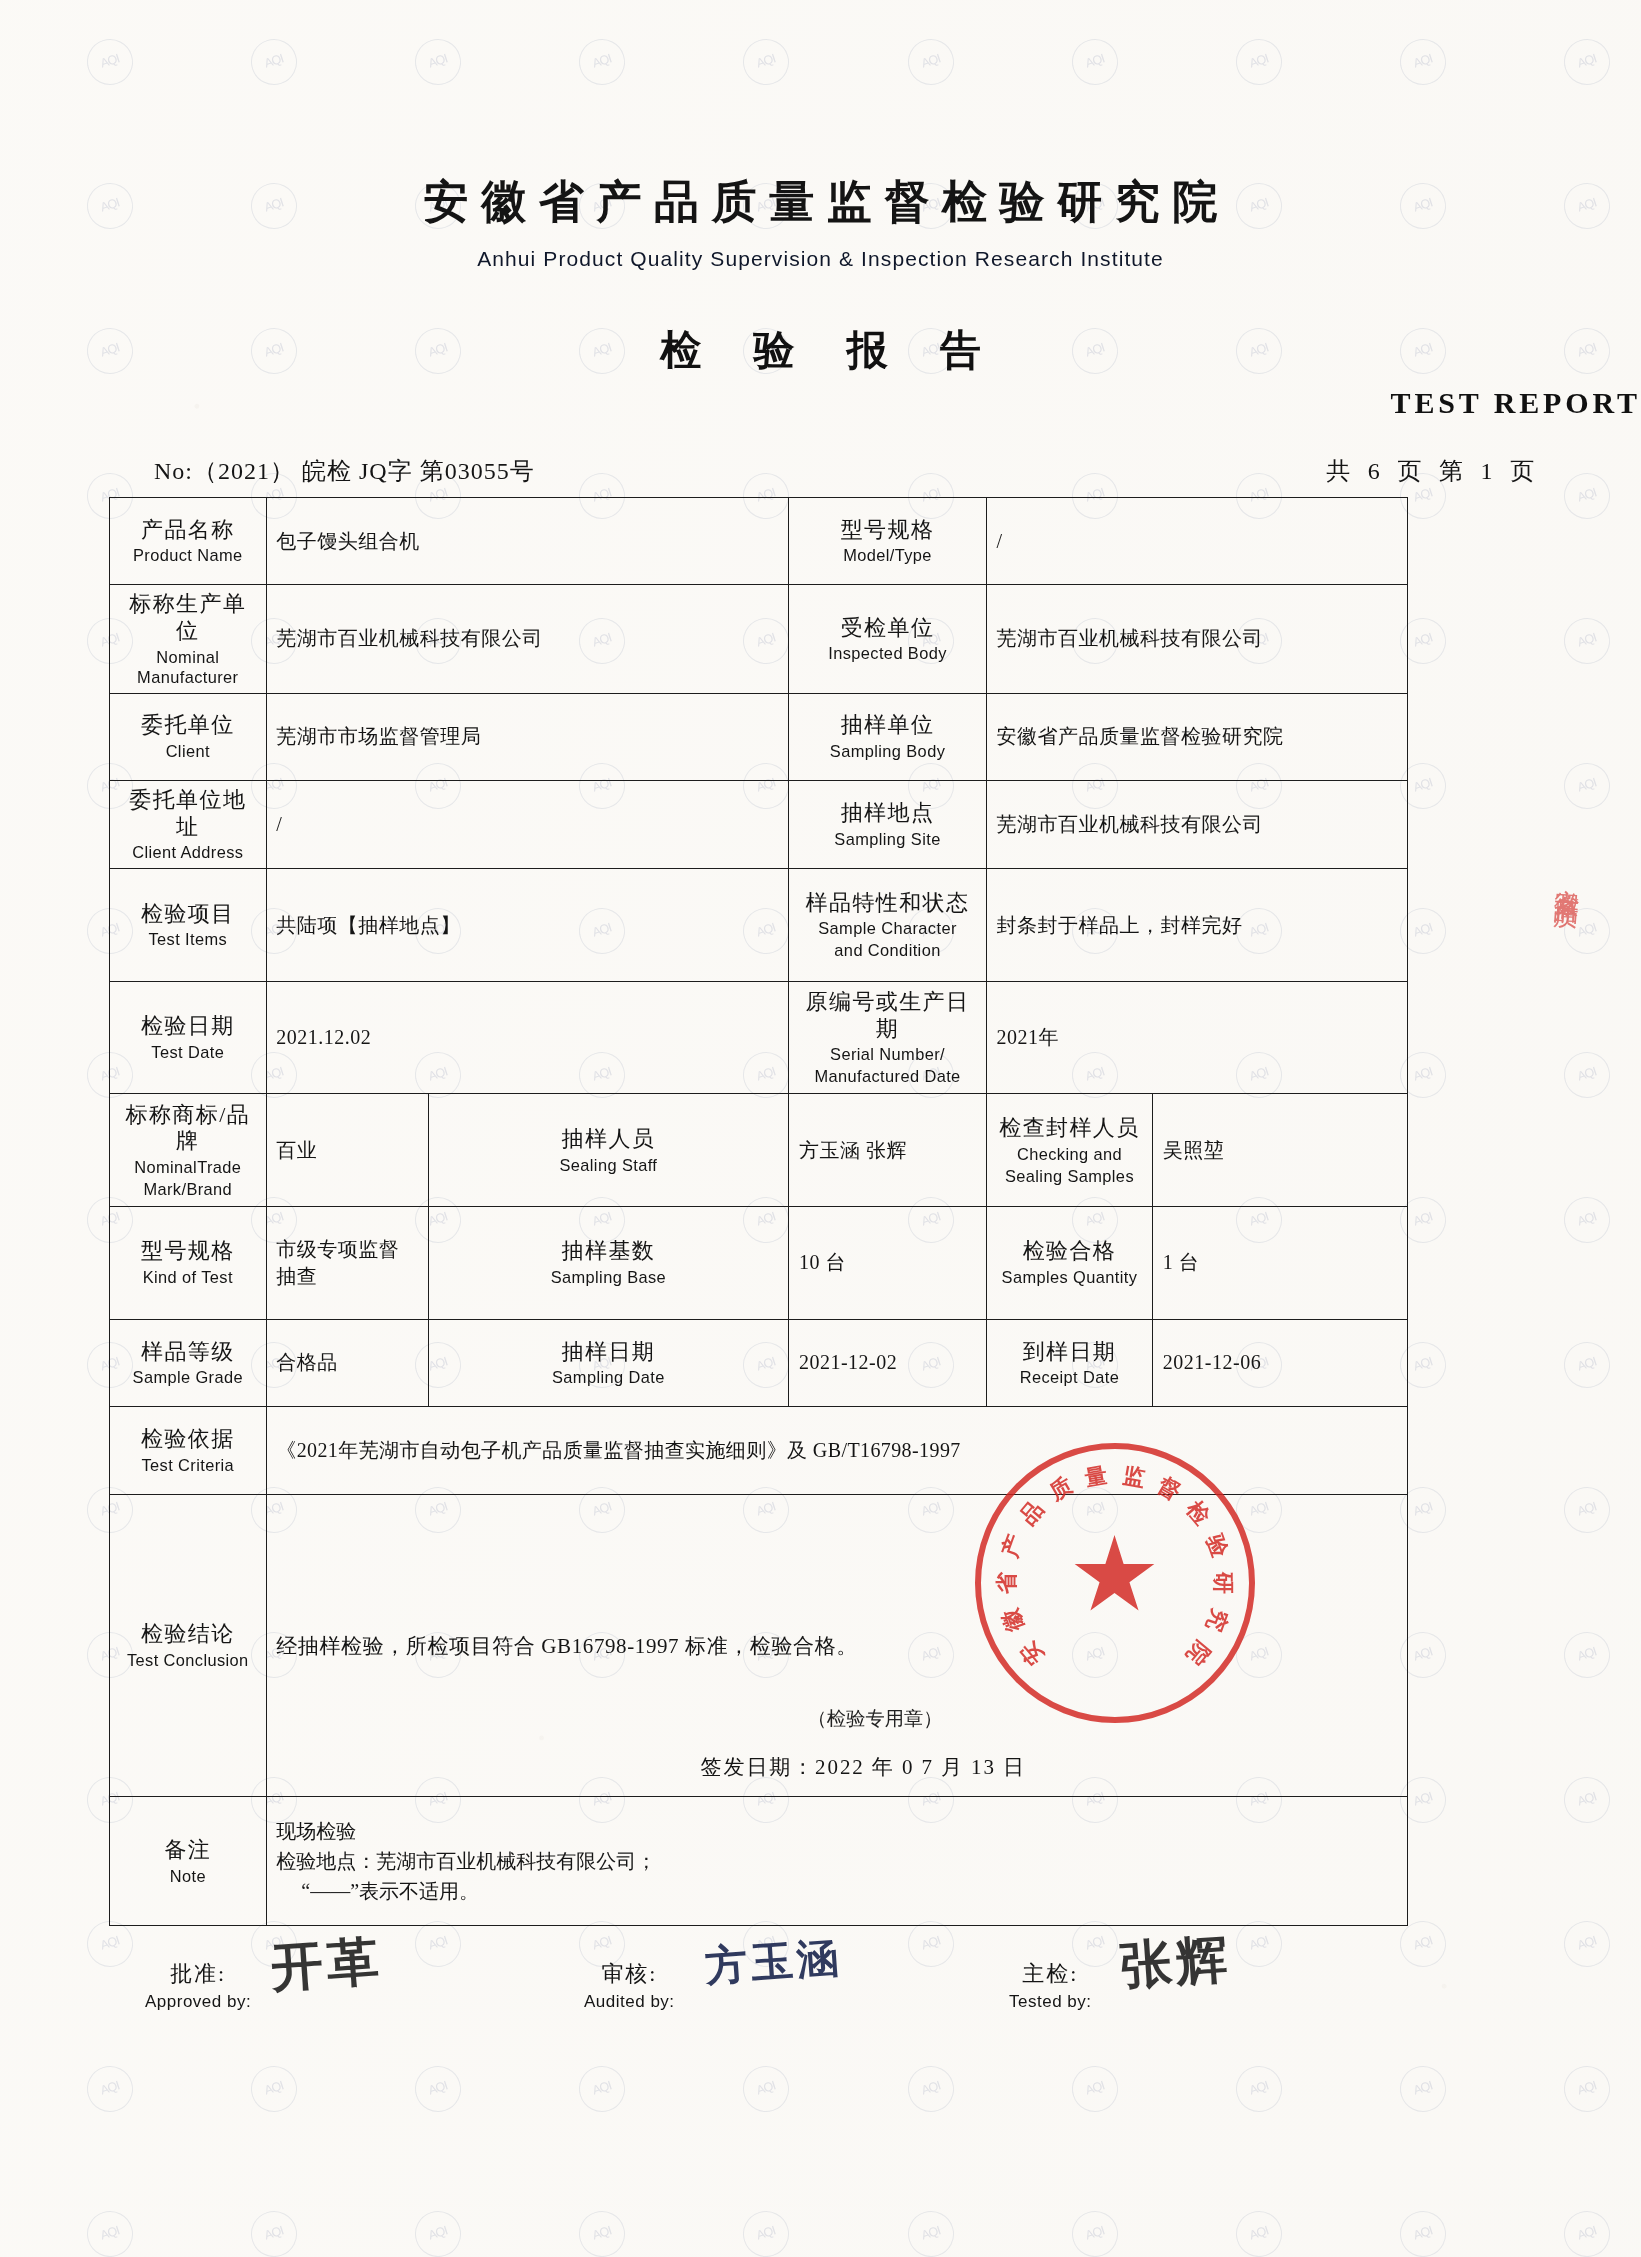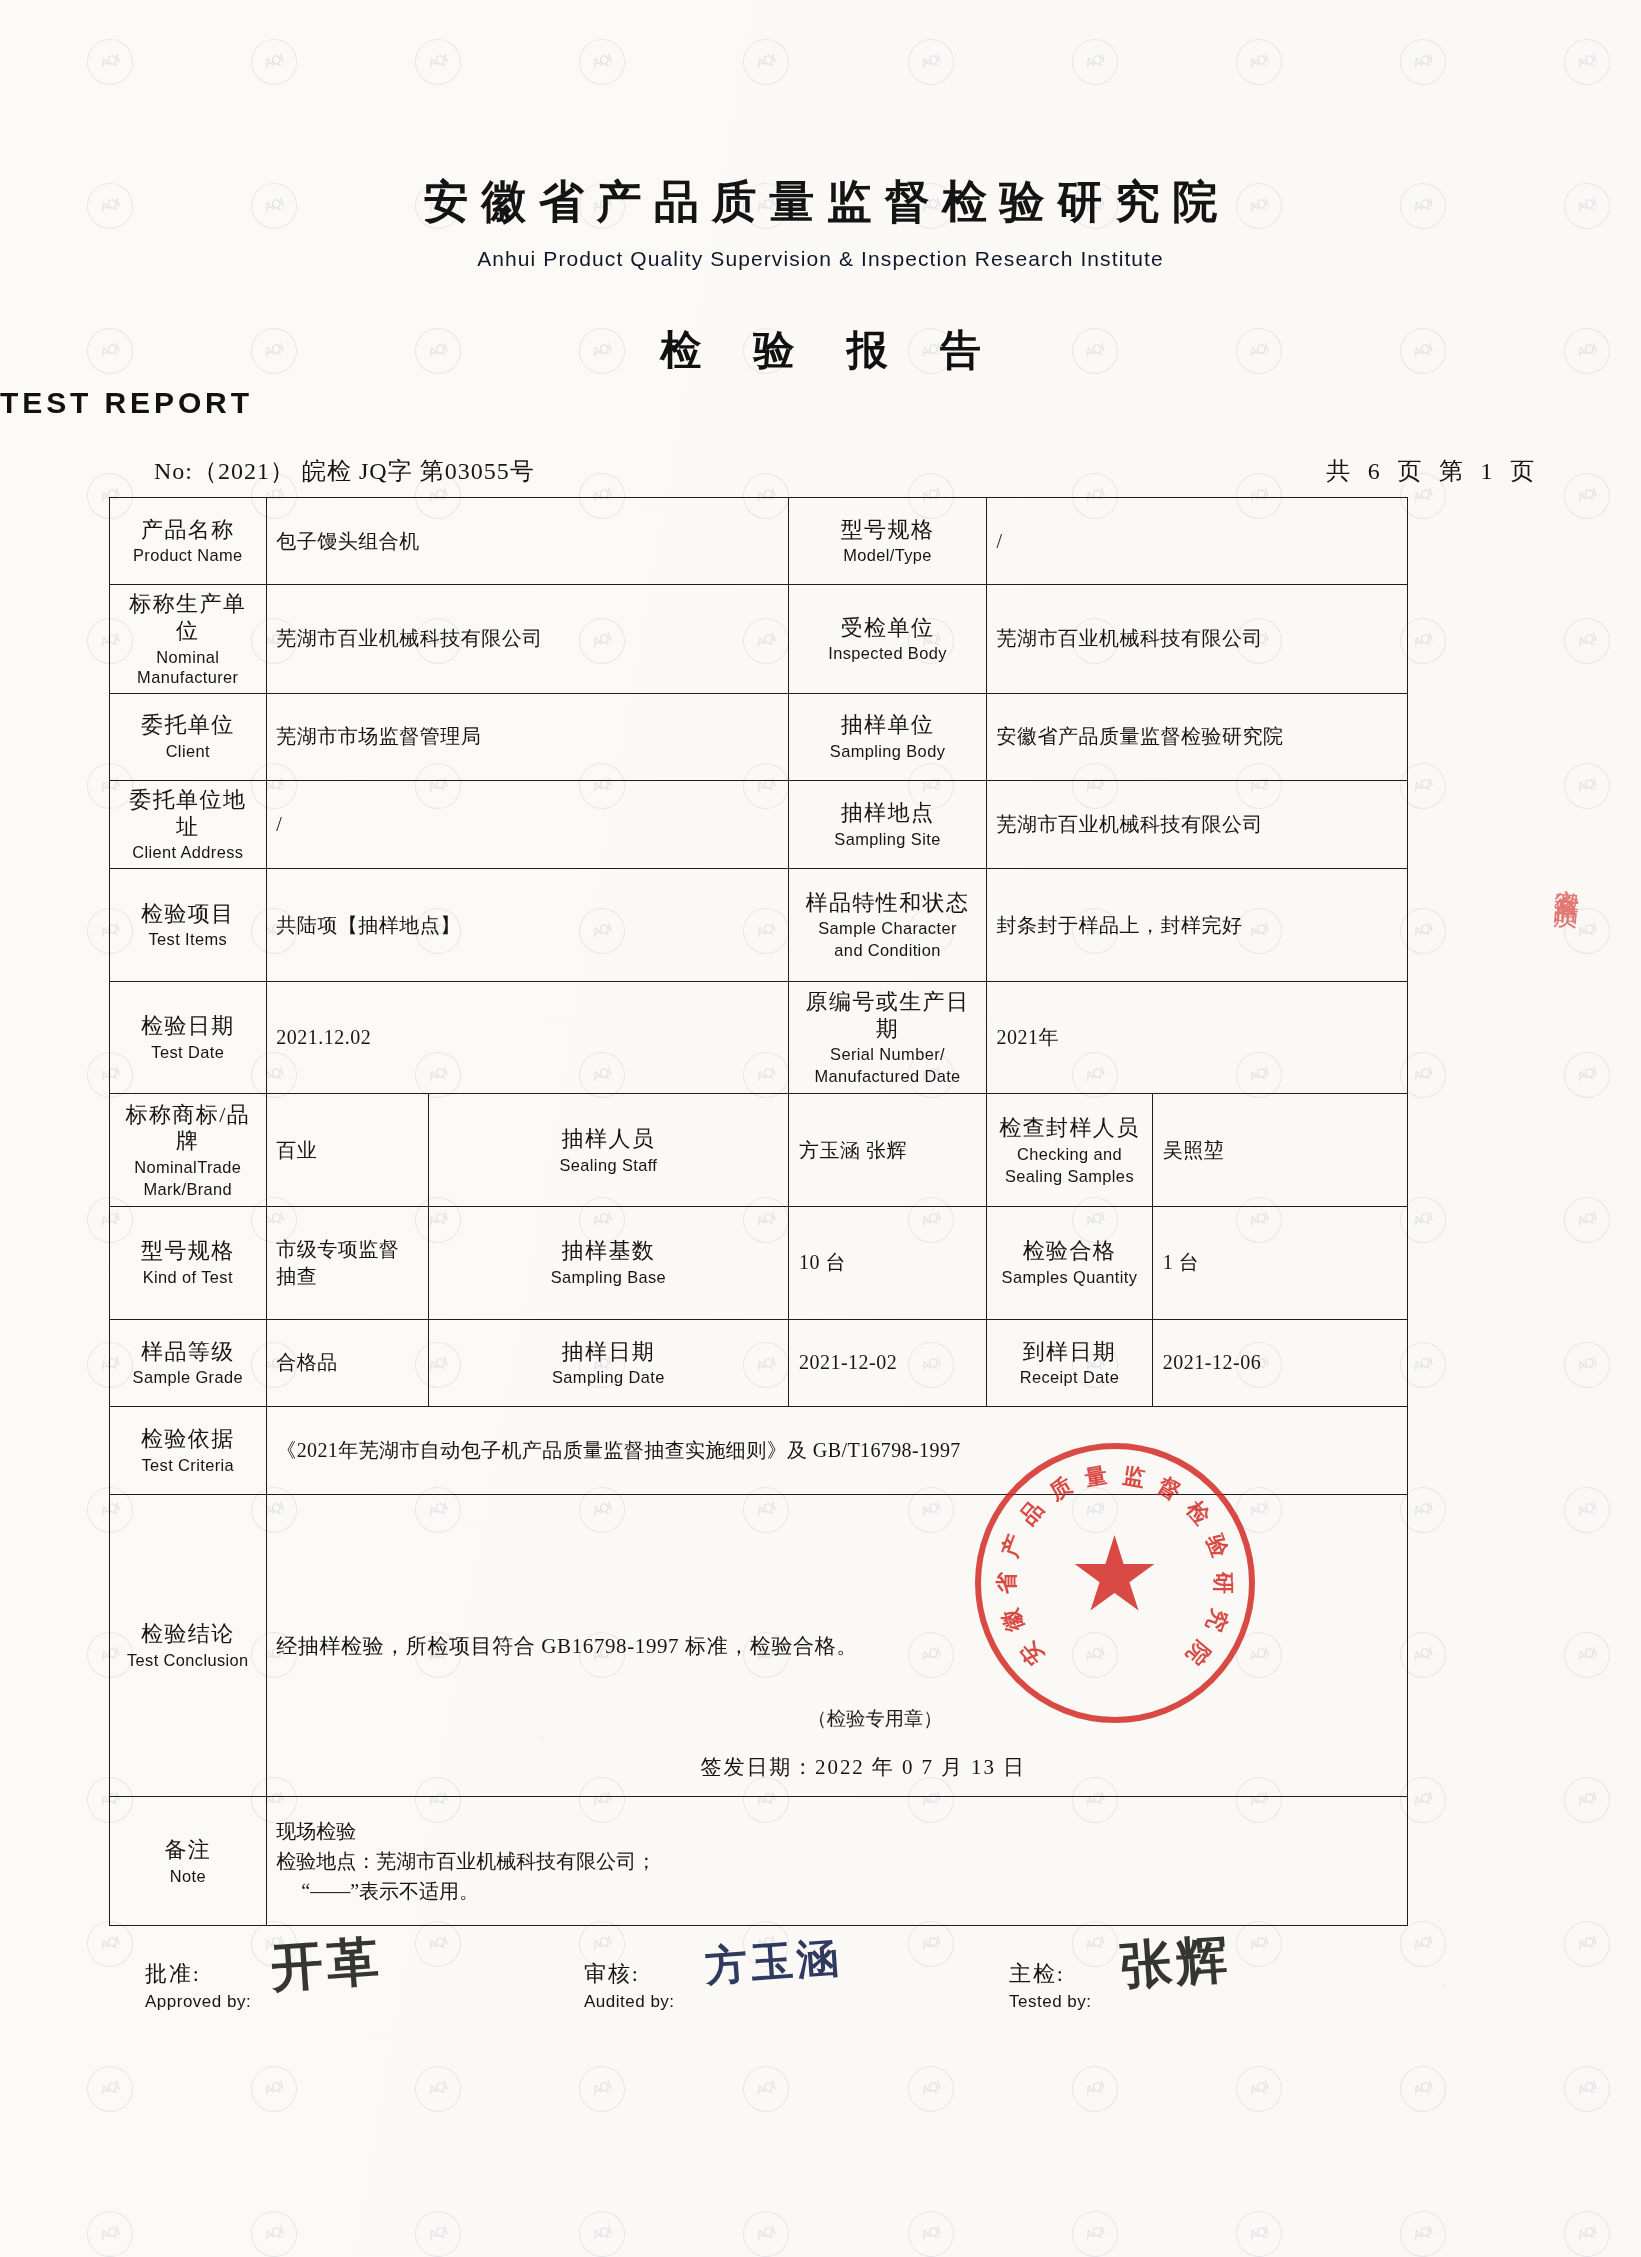--- a/index.html
+++ b/index.html
@@ -79,22 +79,22 @@
   .title-cn {
     text-align: center;
     font-weight: bold;
     font-size: 41px;
     letter-spacing: 21px;
     margin-top: 52px;
     text-indent: 21px;
     color: #111;
   }
   .title-en {
-    text-align: left;
-    font-family: Liberation Sans, sans-serif;
+    text-align: right;
+    font-family: Liberation Serif, serif;
     font-weight: bold;
     font-size: 30px;
     letter-spacing: 3.9px;
     margin-top: 7.7px;
     color: #111;
   }
   .no-line {
     display: flex;
     align-items: flex-end;
     margin: 35px 101px 9.7px 154px;
@@ -228,21 +228,21 @@
   .sign-row {
     position: relative;
     margin: 33px 116px 0 145px;
     height: 116px;
   }
   .sign-block {
     position: absolute;
     top: 0;
     font-size: 22px;
   }
-  .sign-block .cn { letter-spacing: 1.9px; }
+  .sign-block .cn { letter-spacing: 1.9px; text-align: center; }
   .sign-block .en {
     font-family: Liberation Sans, sans-serif;
     font-size: 17px;
     letter-spacing: 0.5px;
     margin-top: 3px;
   }
   .sb1 { left: 0; }
   .sb2 { left: 439px; }
   .sb3 { left: 864px; }
   .handwrite {

